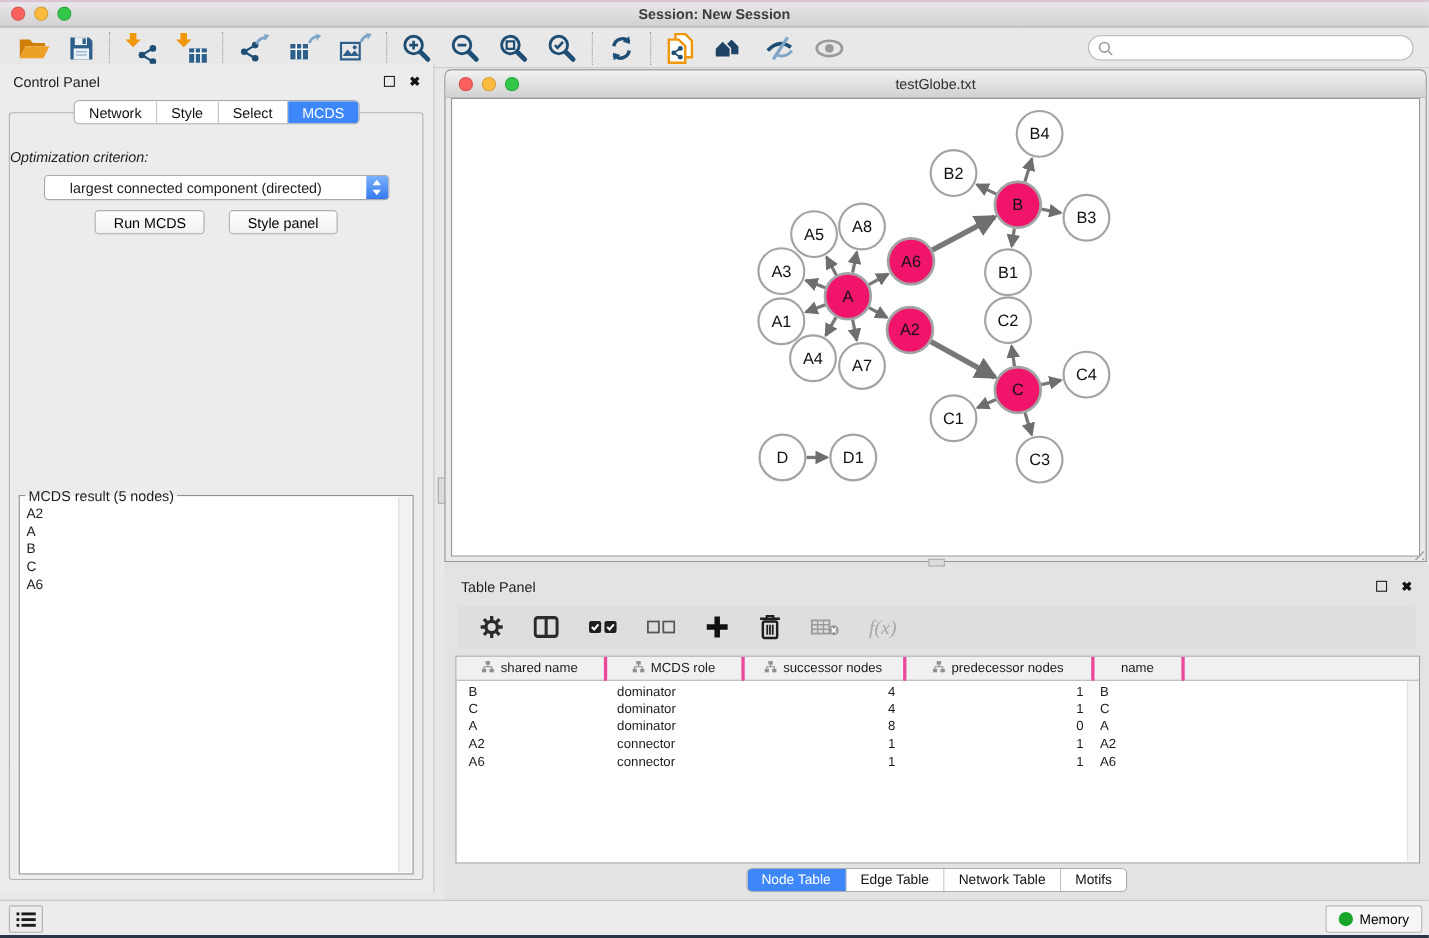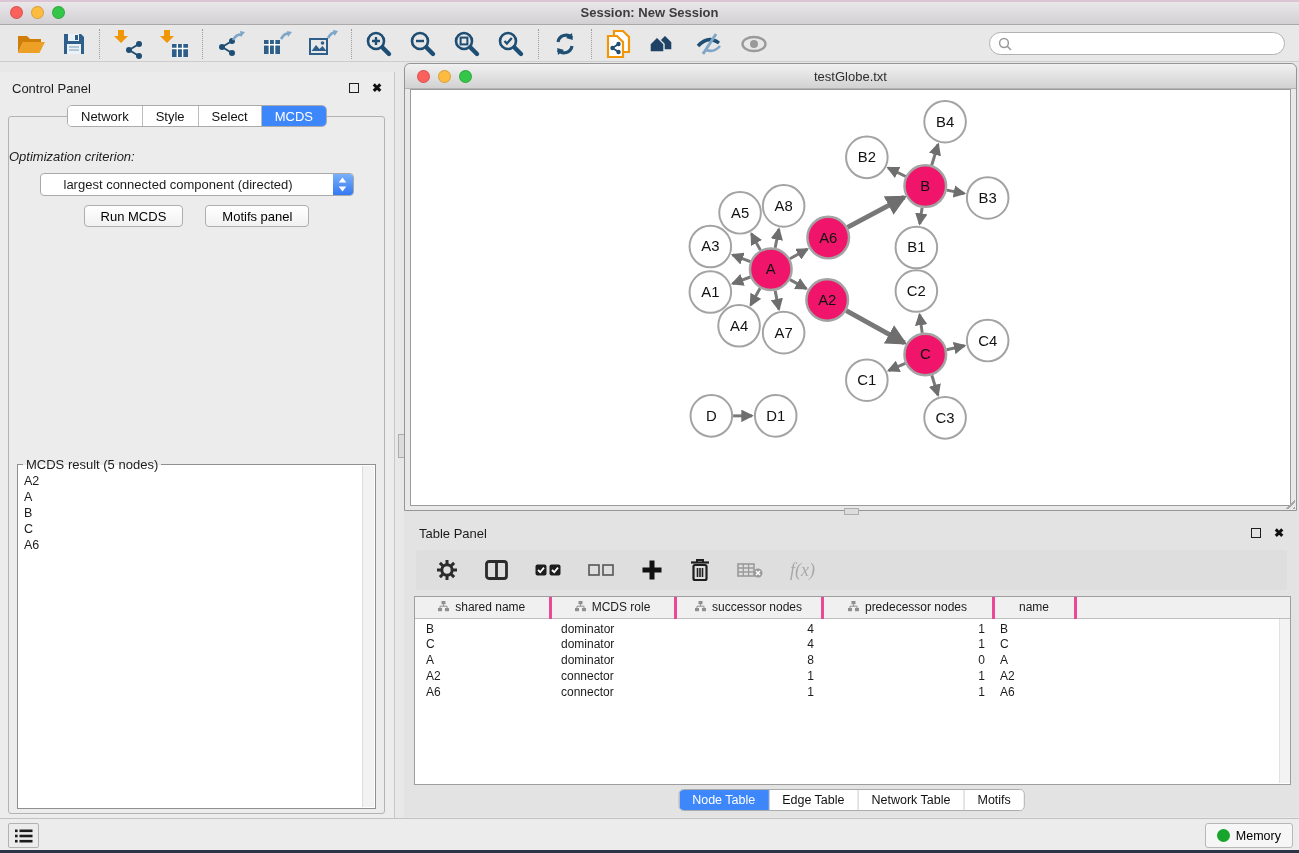--- a/index.html
+++ b/index.html
@@ -32,21 +32,21 @@
   .tsep{ width:1px; height:30px; border-left:1px dotted #9d9d9d; }
   .tbtn{ background:none; border:none; padding:0; display:flex; align-items:center; justify-content:center; cursor:default; }
   .searchbox{
     margin-left:auto; margin-right:10px; width:296px; height:23px;
     background:#fff; border:1px solid #b2b2b2; border-radius:12px;
     display:flex; align-items:center; padding:0 8px; gap:4px;
   }
   .searchbox input{ border:none; outline:none; flex:1; font-size:12px; background:transparent; }
   
   .control-panel{
-    position:absolute; left:0; top:72px; width:395px; height:754px;
+    position:absolute; left:0; top:58px; width:395px; height:754px;
     background:#ececec; border-right:1px solid #c8c8c8;
   }
   .cp-header{ height:32px; display:flex; align-items:center; padding:0 12px; font-size:13px; }
   .win-icons{ margin-left:auto; display:flex; align-items:center; gap:13px; }
   .float-ic{ width:10px; height:10px; border:1.6px solid #1e1e1e; display:inline-block; }
   .close-ic{ font-size:12px; font-weight:bold; color:#111; line-height:10px; }
   .seg{ display:flex; height:22px; border:1px solid #ababab; border-radius:5px; background:#fff; overflow:hidden; font-size:13px; }
   .seg .seg-btn{ padding:0 13px; display:flex; align-items:center; border-right:1px solid #bdbdbd; background:#fff; color:#111; }
   .seg .seg-btn:last-child{ border-right:none; }
   .seg .seg-btn.selected{ background:#3d87fb; color:#fff; }
@@ -301,21 +301,21 @@
       <span>largest connected component (directed)</span>
       <span class="dd-stepper">
         <svg width="9" height="15" viewBox="0 0 9 15">
             <path d="M4.5 0.5L8.3 5.5H0.7z" fill="#fff"></path>
             <path d="M4.5 14.5L0.7 9.5h7.6z" fill="#fff"></path>
           </svg>
       </span>
     </div>
     <div class="btn-row">
       <button class="mac-btn">Run MCDS</button>
-      <button class="mac-btn">Motifs panel</button>
+      <button class="mac-btn">Style panel</button>
     </div>
     <div class="result-box">
       <span class="result-legend">MCDS result (5 nodes)</span>
       <div class="result-list">
           <div>A2</div>
           <div>A</div>
           <div>B</div>
           <div>C</div>
           <div>A6</div>
         </div>

